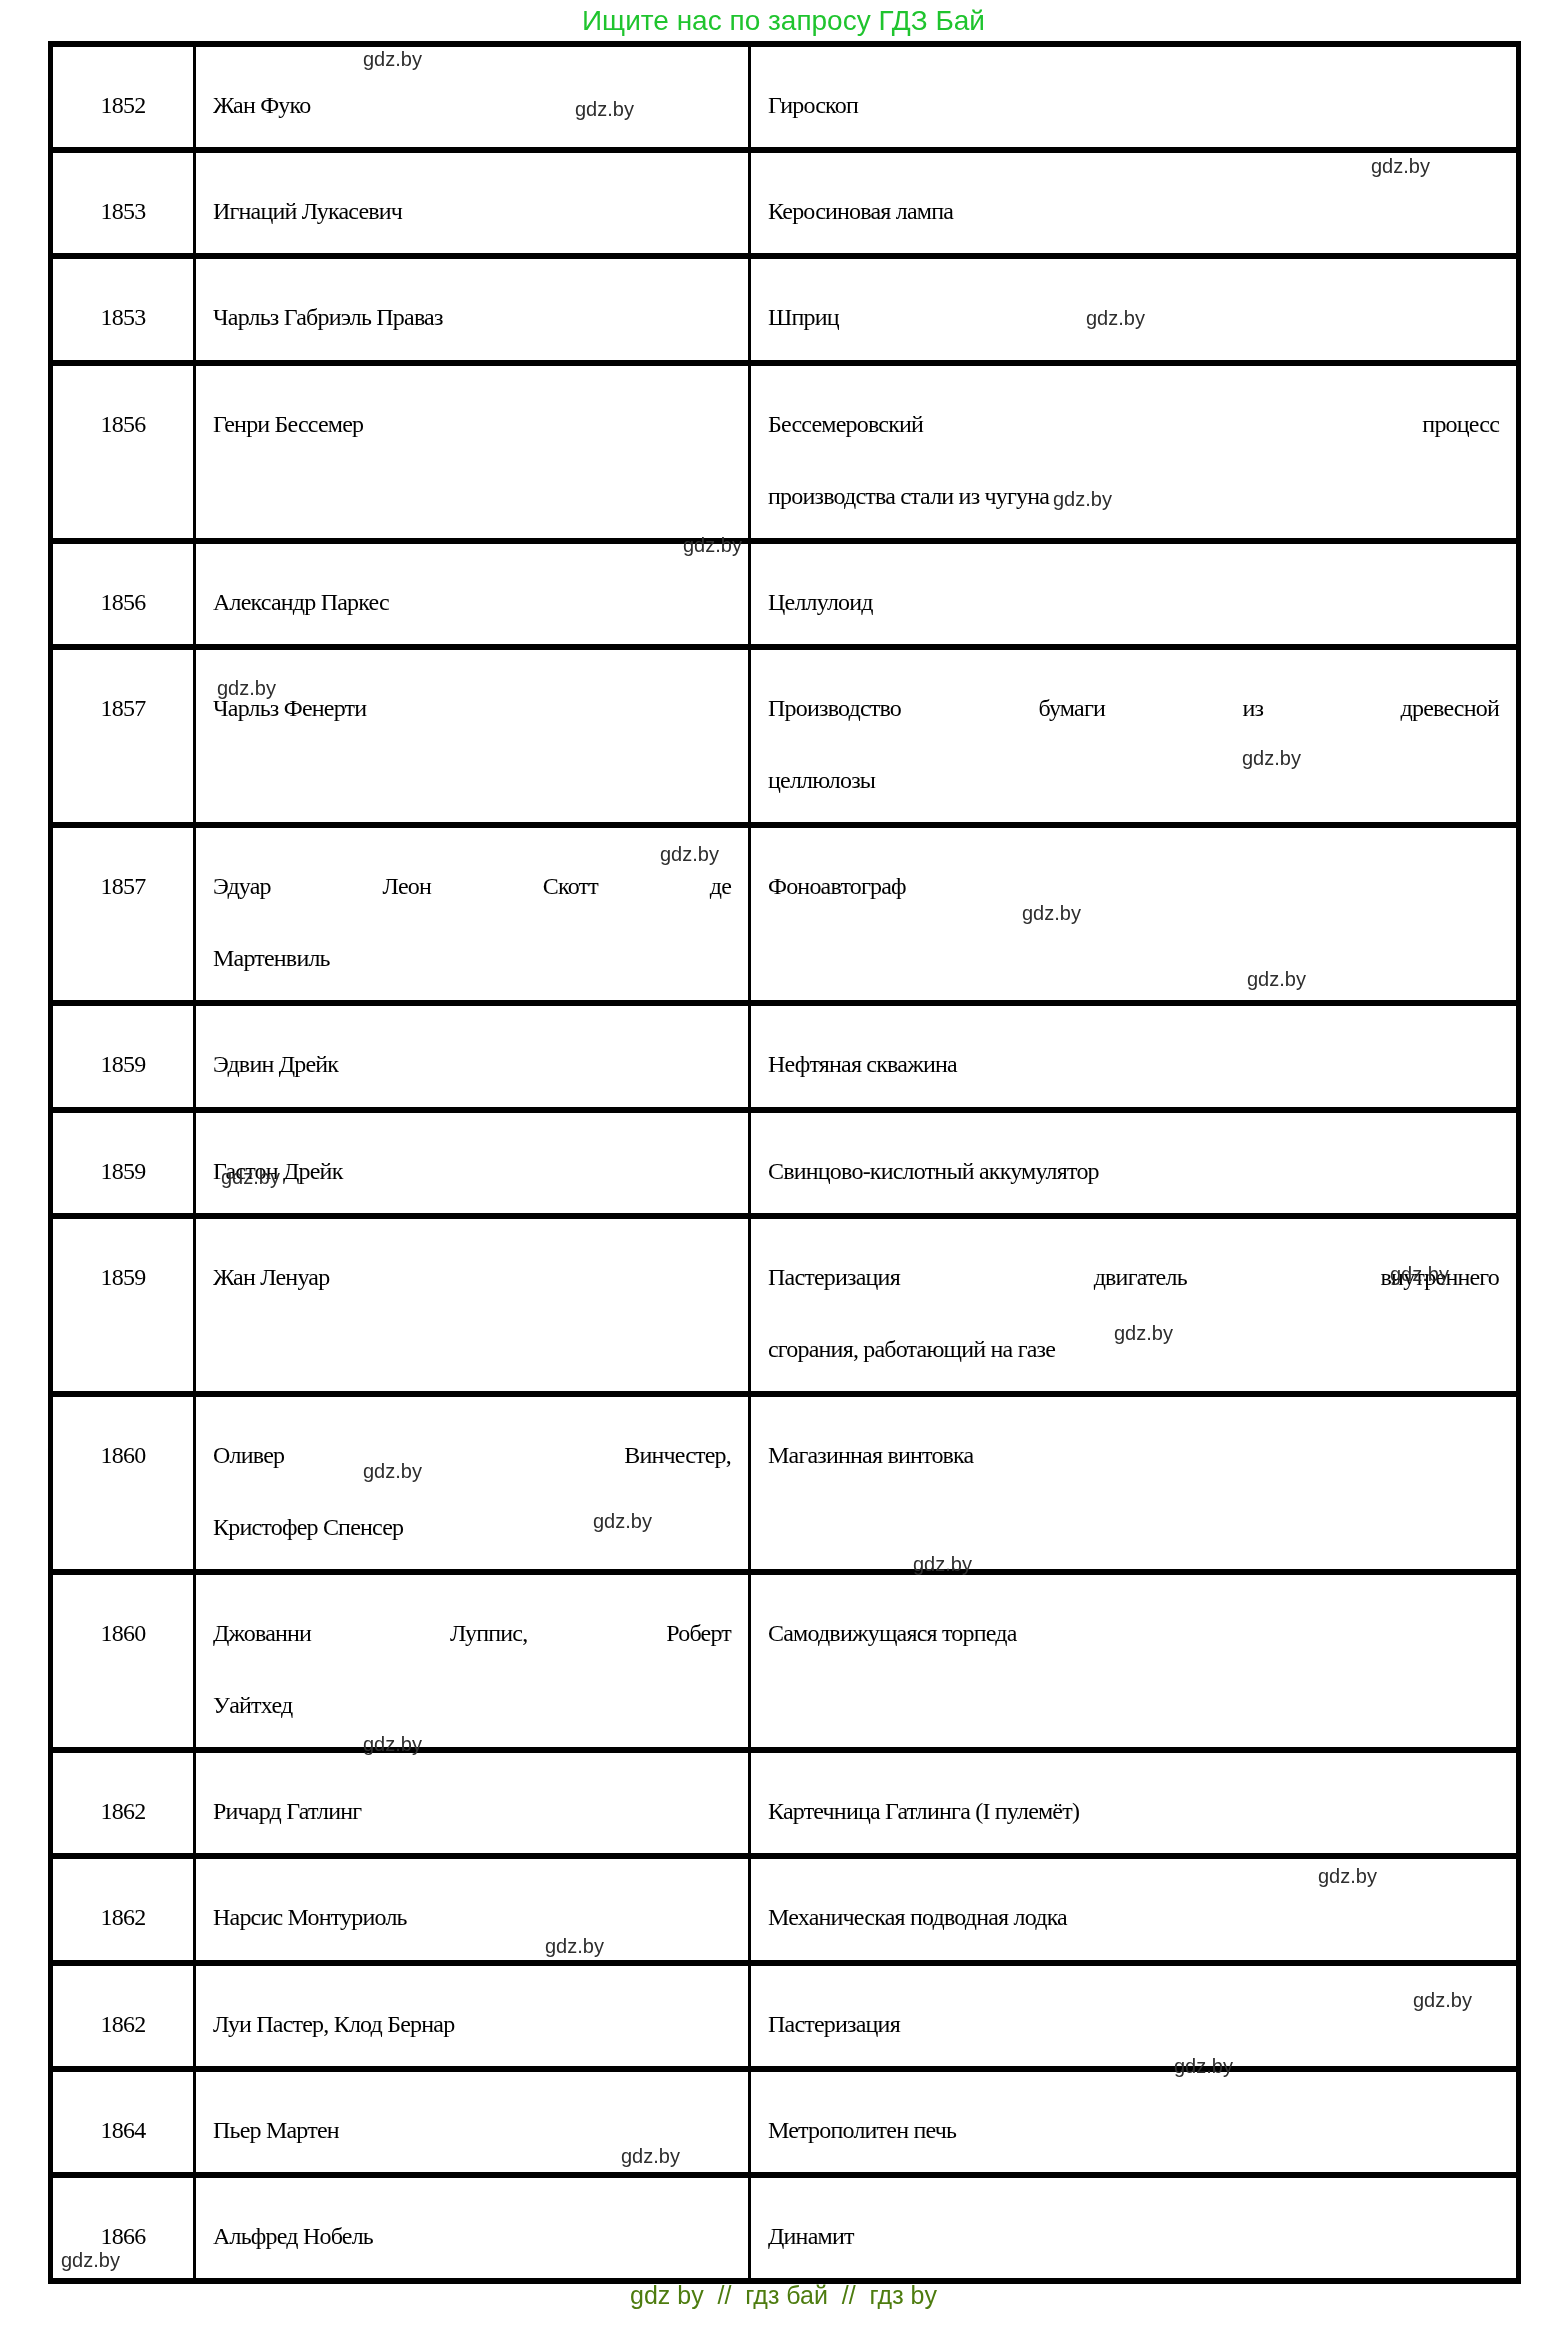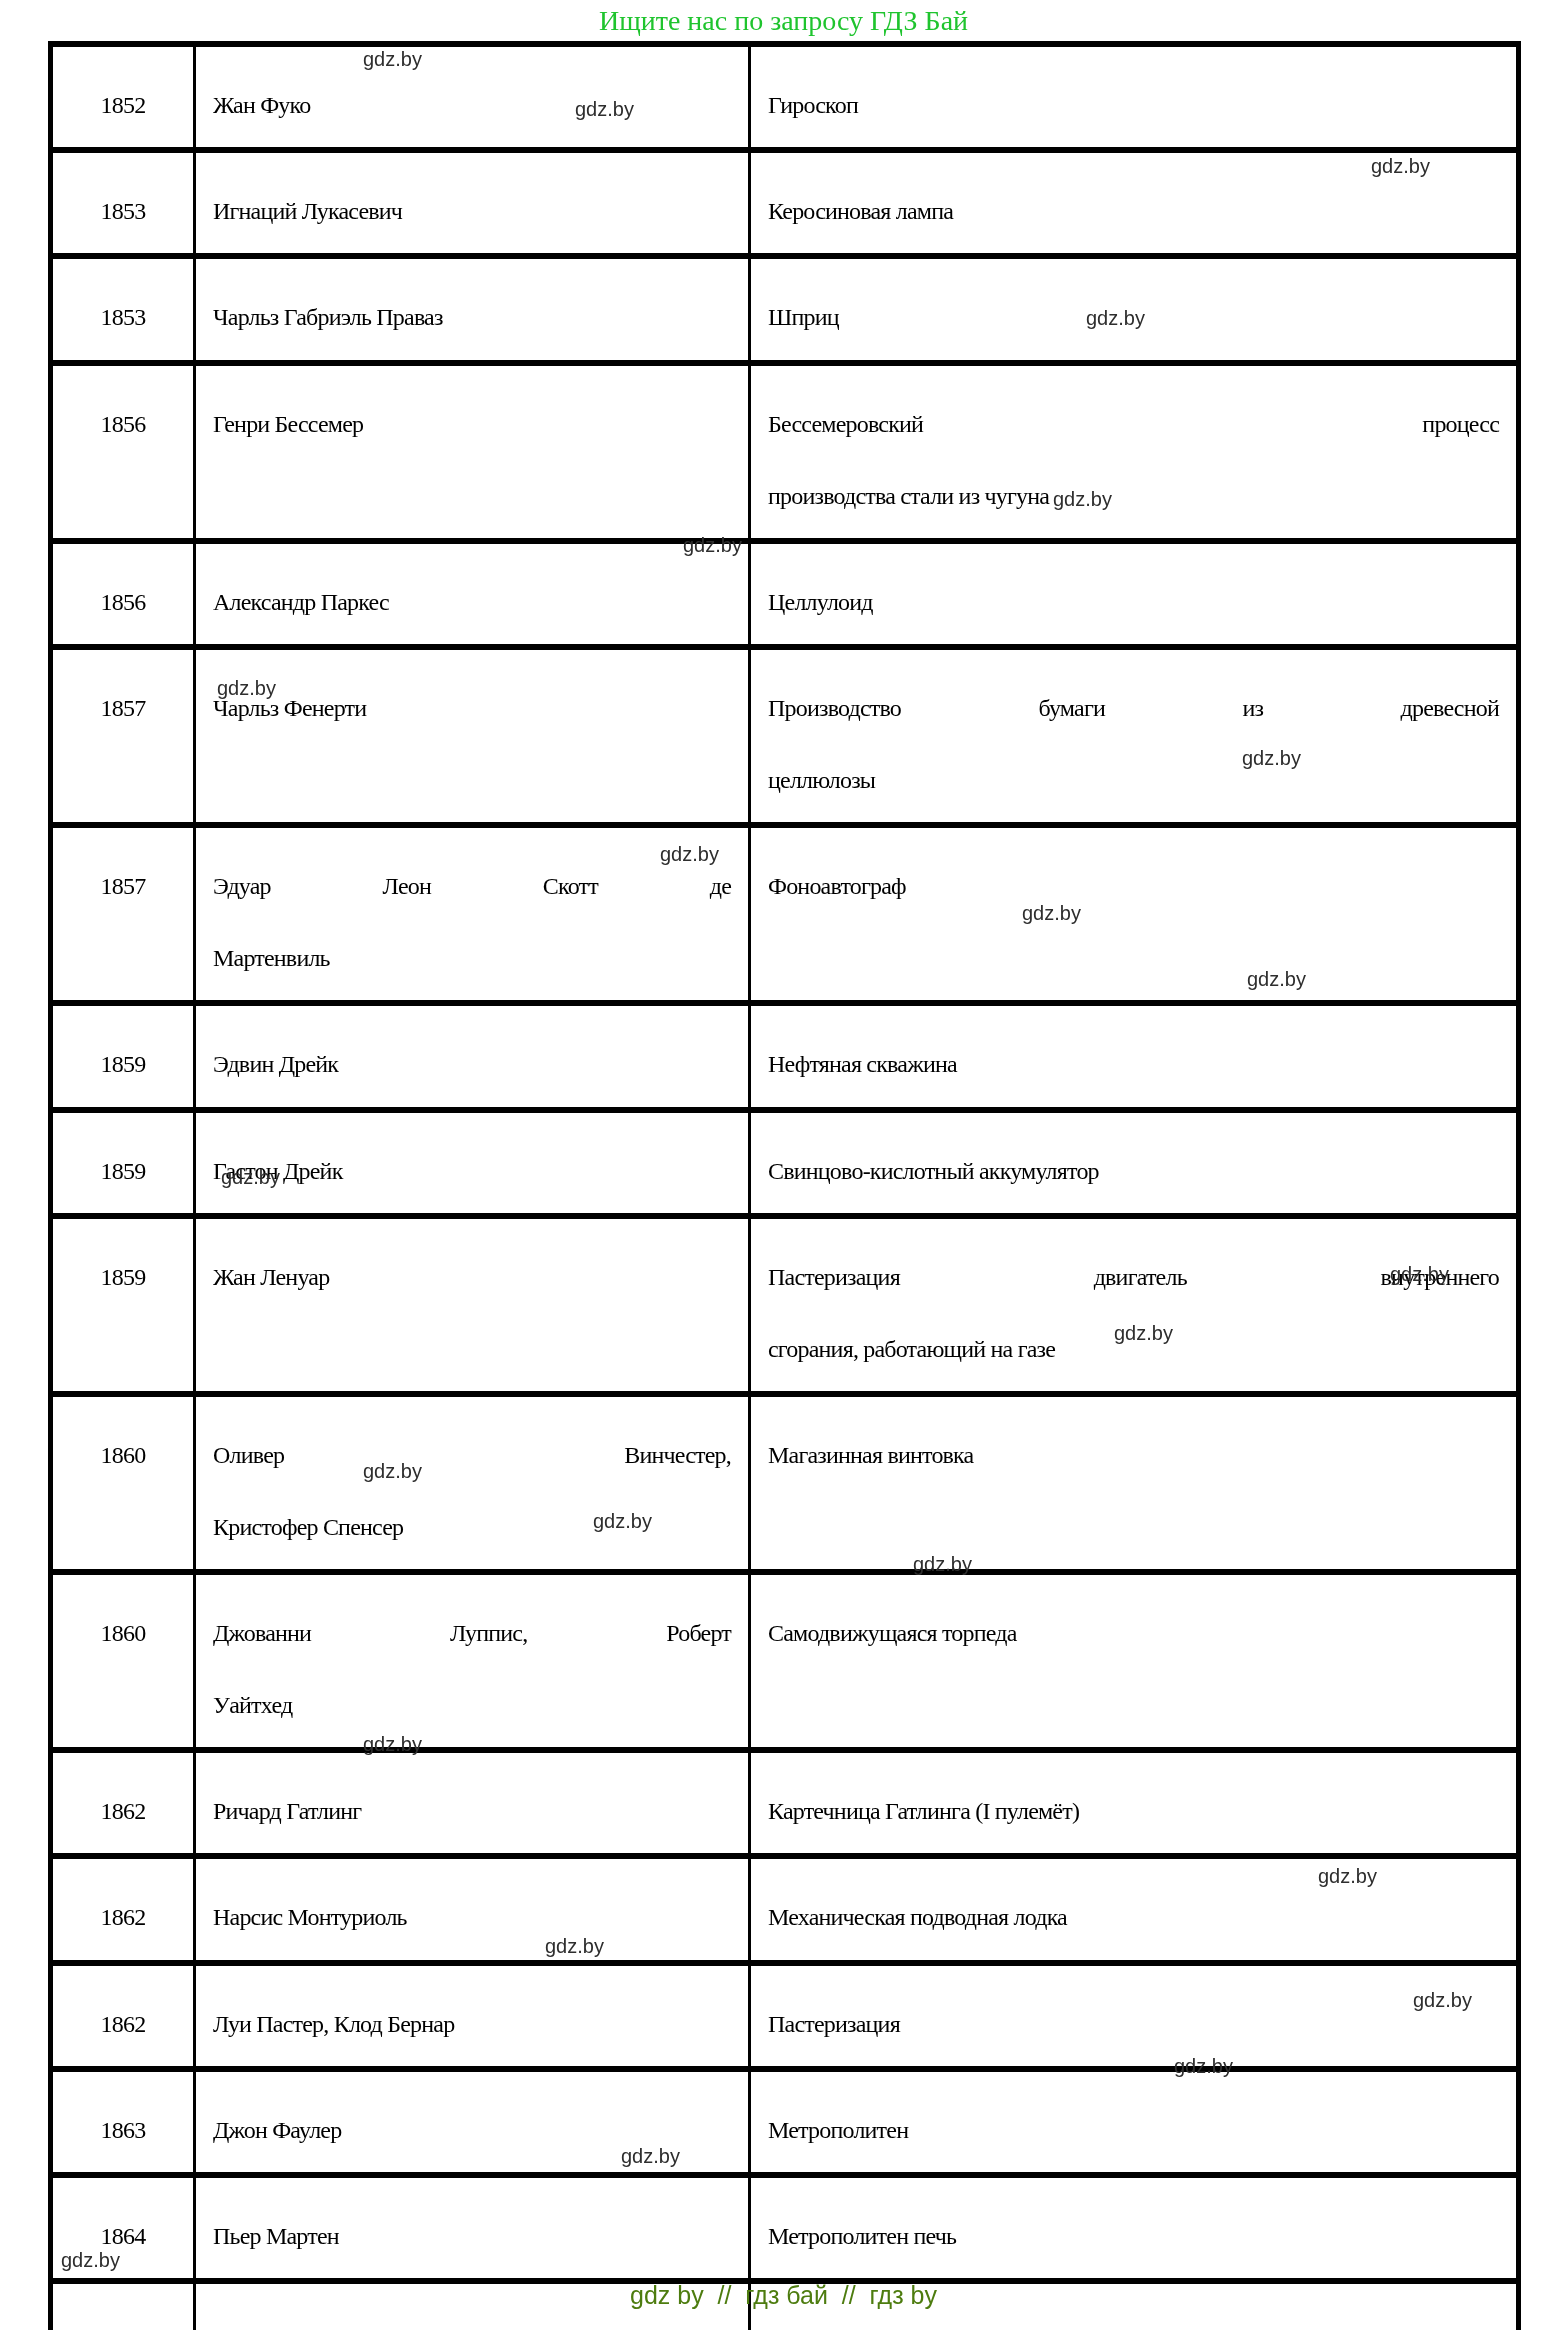--- a/index.html
+++ b/index.html
@@ -1,19 +1,19 @@
 <!DOCTYPE html>
 <html style="font-size:12.4px"><head>
 <meta charset="utf-8">
 <style>
   html,body{margin:0;padding:0;background:#ffffff;}
   .page{position:relative;width:1567px;height:2330px;background:#ffffff;overflow:hidden;
         font-family:"Liberation Serif","DejaVu Serif",serif;}
   .promo{position:absolute;top:4.7px;left:0;width:100%;text-align:center;
-         font-family:Liberation Serif, serif;
+         font-family:Liberation Sans, sans-serif;
          font-size:28px;font-weight:500;}
   table.inv{position:absolute;left:48px;top:41px;width:1468px;
             border-collapse:collapse;table-layout:fixed;}
   table.inv td{border-left:3.9px solid #000;border-right:3.9px solid #000;
                border-top:6.2px solid #000;border-bottom:6.2px solid #000;
                vertical-align:top;padding:22px 17px 6.2px 17px;
                font-size:24px;color:#000;letter-spacing:-0.8px;line-height:72px;}
   table.inv{border:5.4px solid #000;}
   td.c-year{text-align:center;padding-left:3.1px;padding-right:3.1px;}
   tr.single td{height:65px;}
@@ -172,29 +172,20 @@
             <div>Механическая подводная лодка</div>
           </td>
         </tr>
         <tr class="single">
           <td class="c-year">1862</td>
           <td class="cell">
             <div>Луи Пастер, Клод Бернар</div>
           </td>
           <td class="cell">
             <div>Пастеризация</div>
-          </td>
-        </tr>
-        <tr class="single">
-          <td class="c-year">1863</td>
-          <td class="cell">
-            <div>Джон Фаулер</div>
-          </td>
-          <td class="cell">
-            <div>Метрополитен</div>
           </td>
         </tr>
         <tr class="single">
           <td class="c-year">1864</td>
           <td class="cell">
             <div>Пьер Мартен</div>
           </td>
           <td class="cell">
             <div>Метрополитен печь</div>
           </td>

